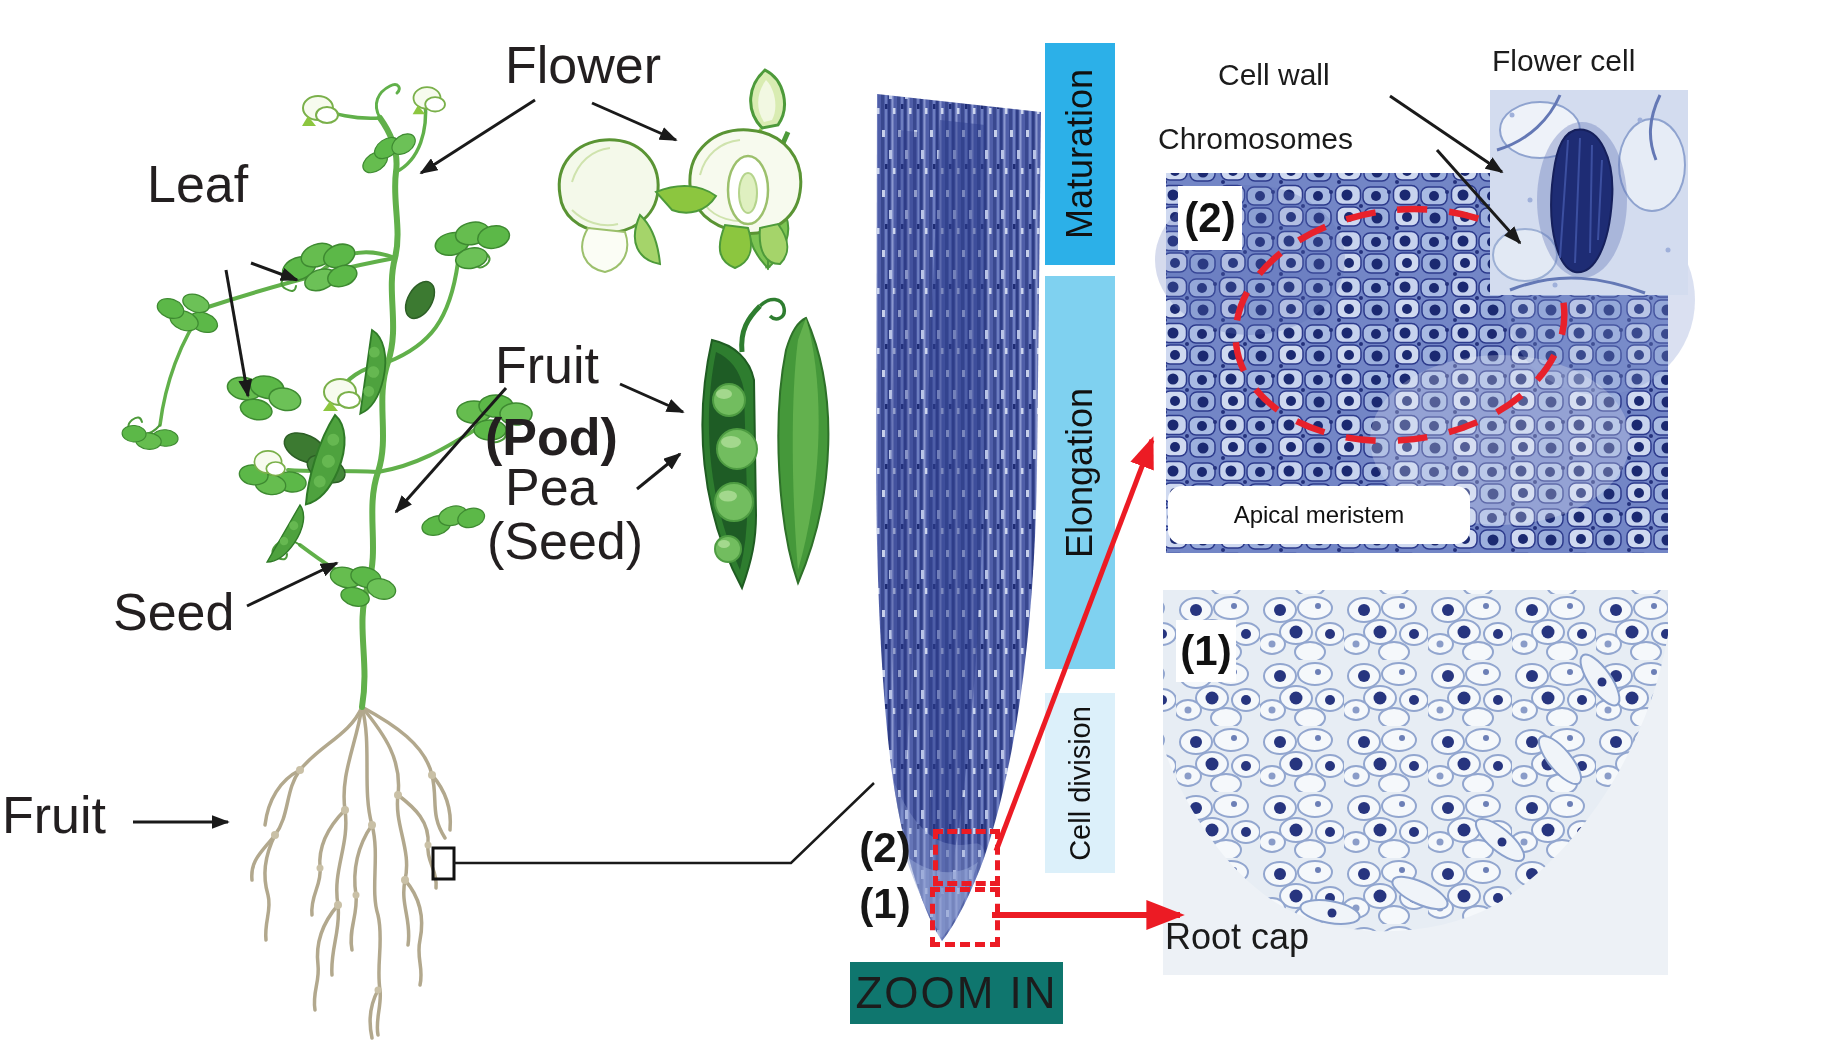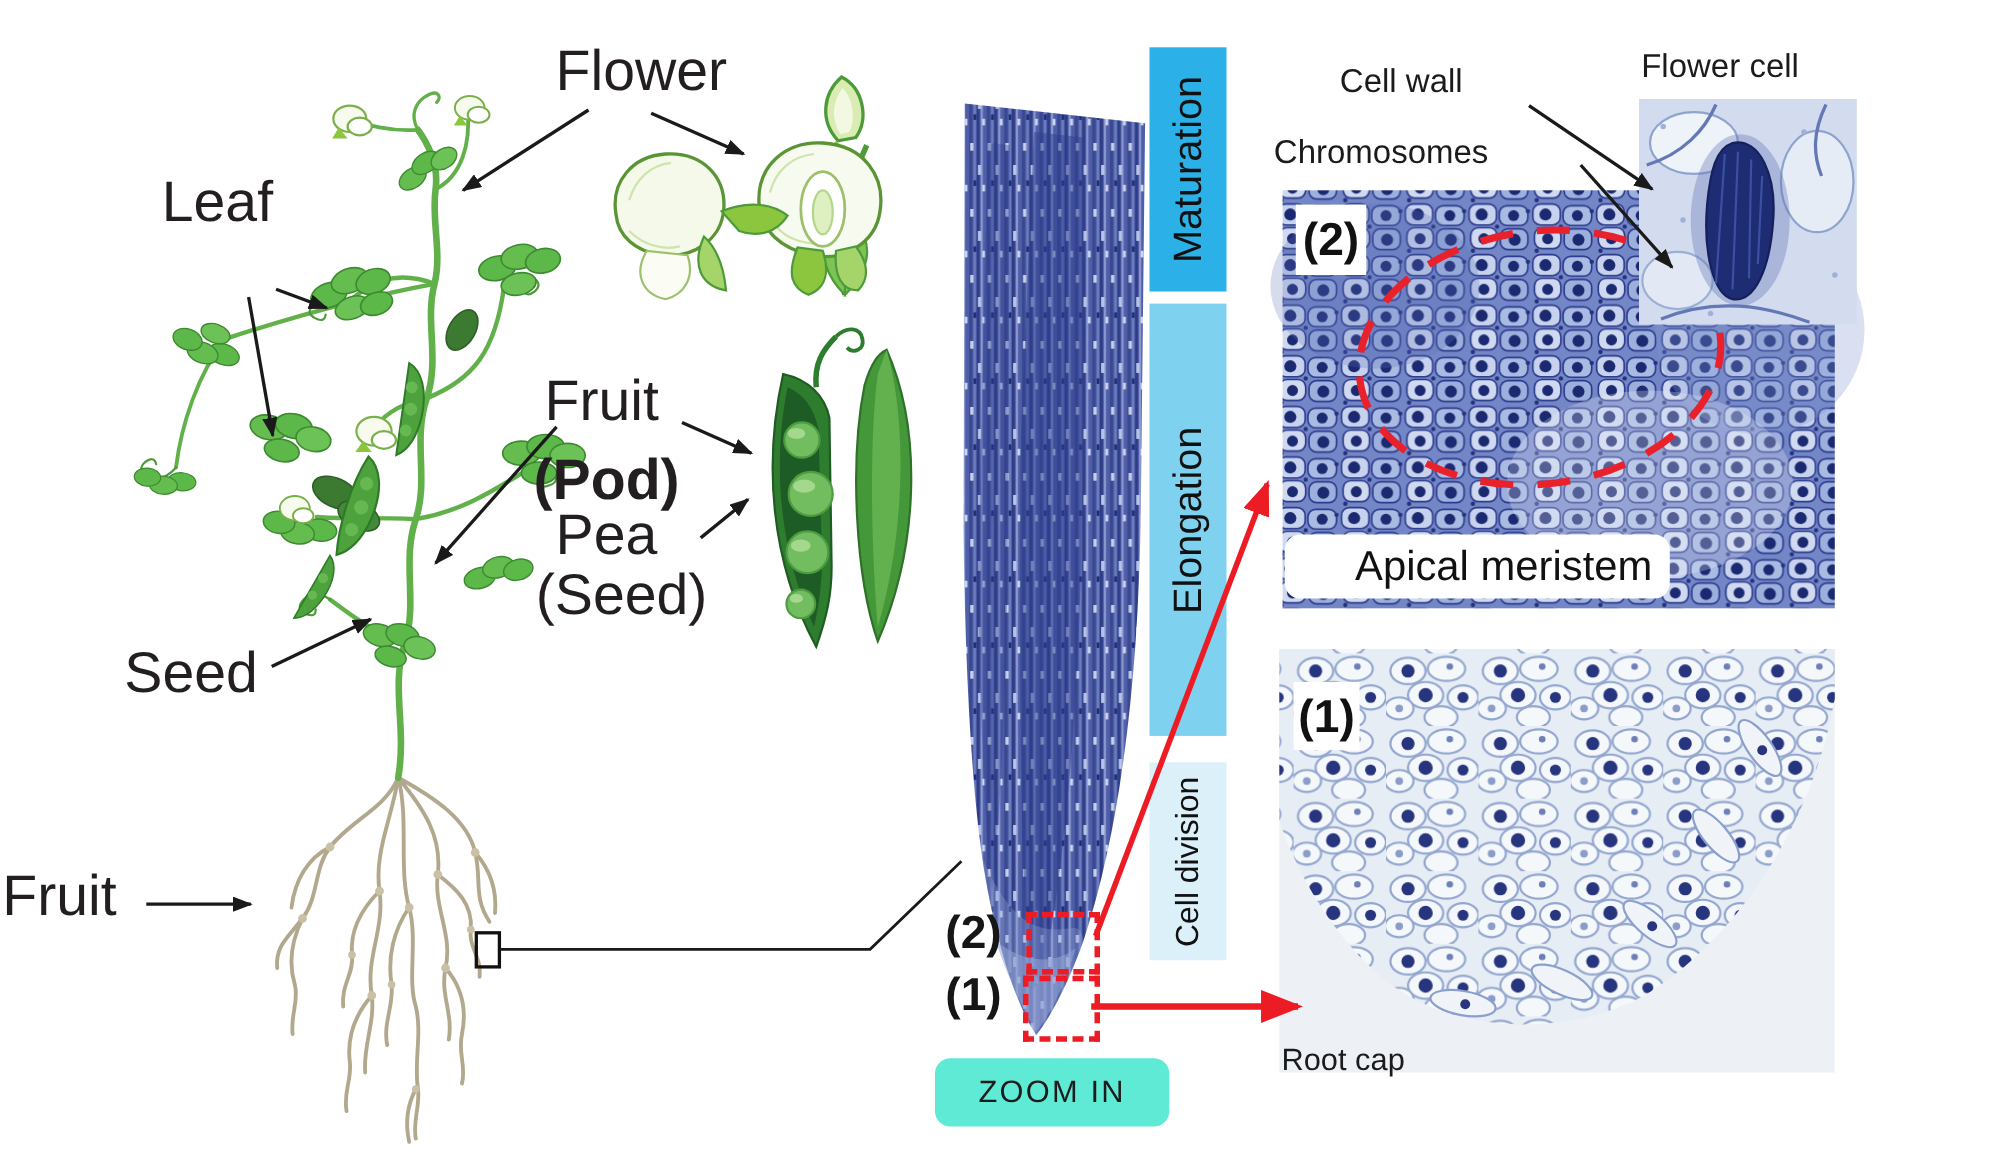--- a/index.html
+++ b/index.html
@@ -9,26 +9,26 @@
   .lbl{position:absolute;font-size:52px;line-height:1.05;color:#231f20;white-space:nowrap;}
   .lbl.center{text-align:left;}
   .zone{position:absolute;left:1045px;width:70px;display:flex;align-items:center;justify-content:center;}
   .zone span{transform:rotate(-90deg);white-space:nowrap;font-size:36px;color:#111;}
   .zone.maturation{top:43px;height:222px;background:#2CB0E8;}
   .zone.elongation{top:276px;height:393px;background:#7FD1F0;}
   .zone.celldiv{top:693px;height:180px;background:#DCF0FA;}
   .zone.celldiv span{font-size:29px;}
   .tipmark{position:absolute;font-size:42px;font-weight:bold;color:#161616;width:64px;text-align:center;}
   .dashbox{position:absolute;border:5px dashed #EC1B24;}
-  .zoombox{position:absolute;left:850px;top:962px;width:213px;height:62px;background:#5eead4;
-           display:flex;align-items:center;justify-content:center;font-size:28px;color:#1c1c1c;letter-spacing:2px;border-radius:14px;}
+  .zoombox{position:absolute;left:850px;top:962px;width:213px;height:62px;background:#0f766e;
+           display:flex;align-items:center;justify-content:center;font-size:44px;color:#1c1c1c;letter-spacing:2px;}
   .panel-badge{position:absolute;background:#ffffff;display:flex;align-items:center;justify-content:center;
                font-weight:bold;font-size:42px;color:#111;}
   .caption-pill{position:absolute;background:#ffffff;border-radius:14px;display:flex;align-items:center;
-                justify-content:center;font-size:38px;color:#111;padding-left:48px;}
+                justify-content:center;font-size:24px;color:#111;}
   .small-lbl{position:absolute;font-size:30px;color:#1b1b1b;white-space:nowrap;}
 </style>
 </head>
 <body>
 
 <div class="canvas">
 
   <svg width="1823" height="1048" viewBox="0 0 1823 1048">
     <defs>
 
@@ -410,15 +410,15 @@
   </div>
 
   <div class="small-lbl" style="left:1218px;top:58px;">Cell wall</div>
   <div class="small-lbl" style="left:1158px;top:122px;">Chromosomes</div>
   <div class="small-lbl" style="left:1492px;top:44px;">Flower cell</div>
 
   <div class="panel-badge" style="left:1178px;top:186px;width:64px;height:64px;">(2)</div>
   <div class="caption-pill" style="left:1168px;top:486px;width:302px;height:58px;">Apical meristem</div>
 
   <div class="panel-badge" style="left:1176px;top:620px;width:60px;height:62px;">(1)</div>
-  <div class="small-lbl" style="left:1165px;top:916px;font-size:28px;margin-top:32px;">Root cap</div>
+  <div class="small-lbl" style="left:1165px;top:916px;font-size:36px;">Root cap</div>
 
 </div>
 
 </body></html>

